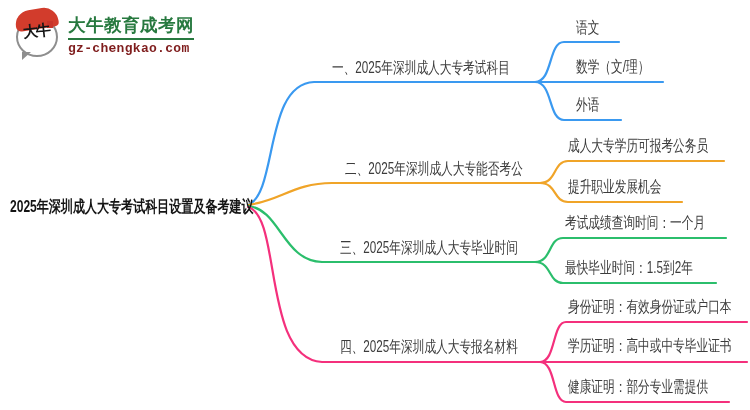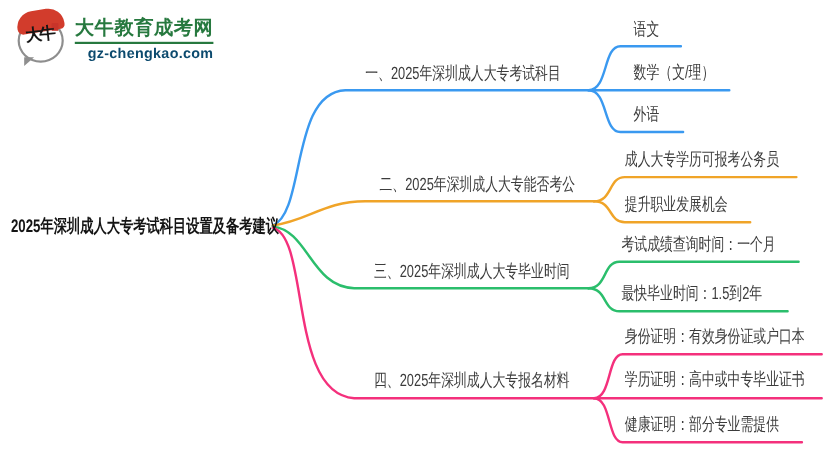--- a/index.html
+++ b/index.html
@@ -16,21 +16,21 @@
   .icon-bubble{position:absolute;left:2px;top:9px;width:38px;height:36px;background:#fff;
                border:2px solid #8e8e8e;border-radius:50%;}
   .icon-tail{position:absolute;left:8px;top:44px;width:0;height:0;
              border-left:9px solid #8e8e8e;border-bottom:8px solid transparent;}
   .icon-cap{position:absolute;left:1px;top:1px;width:43px;height:20px;background:#d23c2c;
             border-radius:22px 22px 6px 8px;transform:rotate(-9deg);}
   .icon-chars{position:absolute;left:7px;top:14px;width:30px;text-align:center;
               font-family:"Liberation Serif",serif;font-weight:700;font-size:15px;color:#151515;
               letter-spacing:-2px;transform:rotate(-6deg);}
   .icon-seal{position:absolute;left:33px;top:13px;width:6px;height:7px;background:#c8342a;}
-  .logo-text{margin-left:6px;padding-top:2px;text-align:right;}
+  .logo-text{margin-left:6px;padding-top:2px;}
   .site-name{font-size:17.5px;font-weight:700;letter-spacing:0.5px;}
   .site-url{font-size:13px;font-weight:700;letter-spacing:0.3px;border-top:2px solid;
             margin-top:1px;padding-top:1px;}
 </style>
 </head>
 <body>
 
 <div class="canvas">
 
   <svg class="mm-svg" width="750" height="410" viewBox="0 0 750 410">
@@ -55,21 +55,21 @@
   <div class="logo">
     <div class="logo-icon">
       <div class="icon-bubble"></div>
       <div class="icon-tail"></div>
       <div class="icon-cap"></div>
       <div class="icon-seal"></div>
       <div class="icon-chars">大牛</div>
     </div>
     <div class="logo-text">
       <div class="site-name" id="site-name" style="color: rgb(39, 121, 63);">大牛教育成考网</div>
-      <div class="site-url" id="site-url" style="color: #0c4a6e; border-top-color: rgb(39, 121, 63);">gz-chengkao.com</div>
+      <div class="site-url" id="site-url" style="color: #7f1d1d; border-top-color: rgb(39, 121, 63); font-family: Liberation Mono, monospace;">gz-chengkao.com</div>
     </div>
   </div>
 
   <div class="mm-label root-label" style="left:10px;top:196px;">2025年深圳成人大专考试科目设置及备考建议</div>
 
   <div class="mm-label" style="left:332px;top:58px;">一、2025年深圳成人大专考试科目</div>
   <div class="mm-label" style="left:345px;top:159px;">二、2025年深圳成人大专能否考公</div>
   <div class="mm-label" style="left:340px;top:238px;">三、2025年深圳成人大专毕业时间</div>
   <div class="mm-label" style="left:340px;top:337px;">四、2025年深圳成人大专报名材料</div>
 

